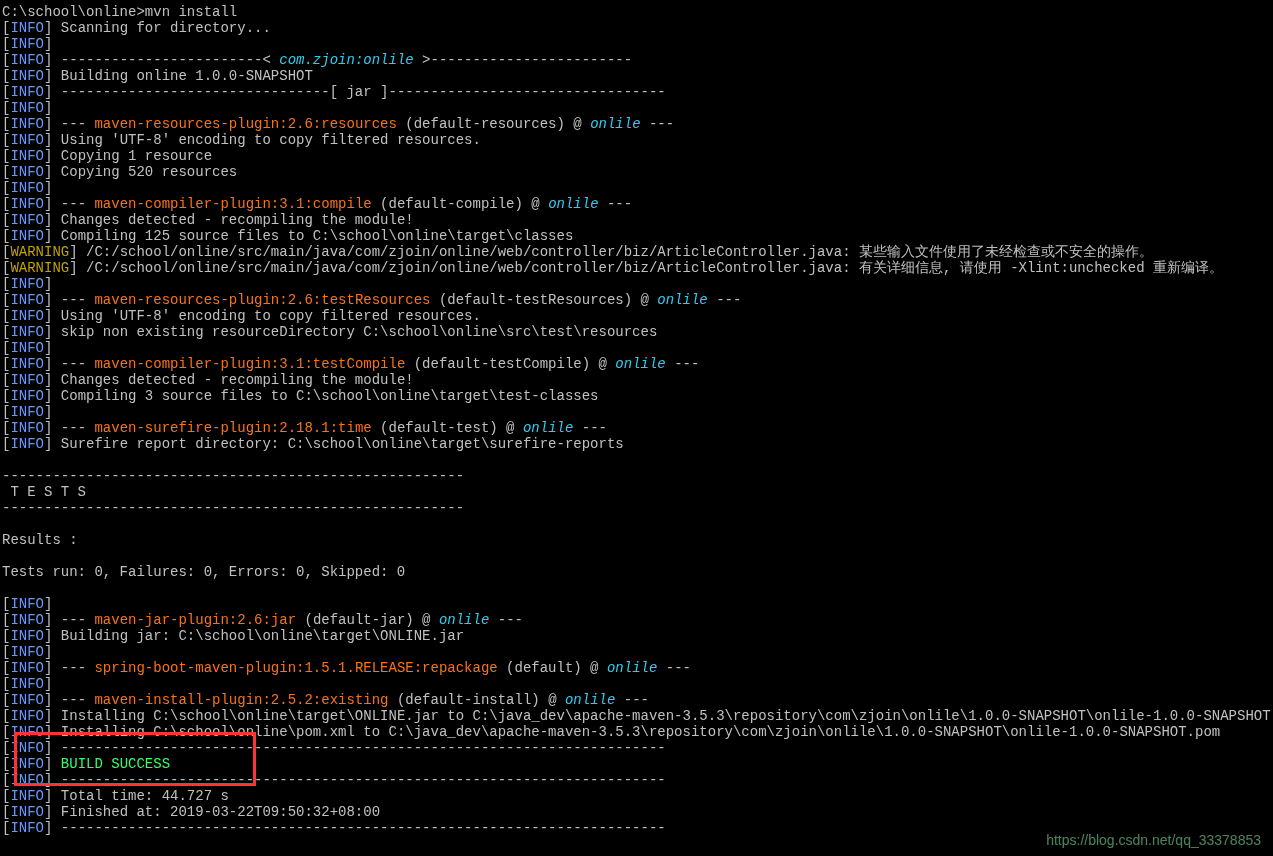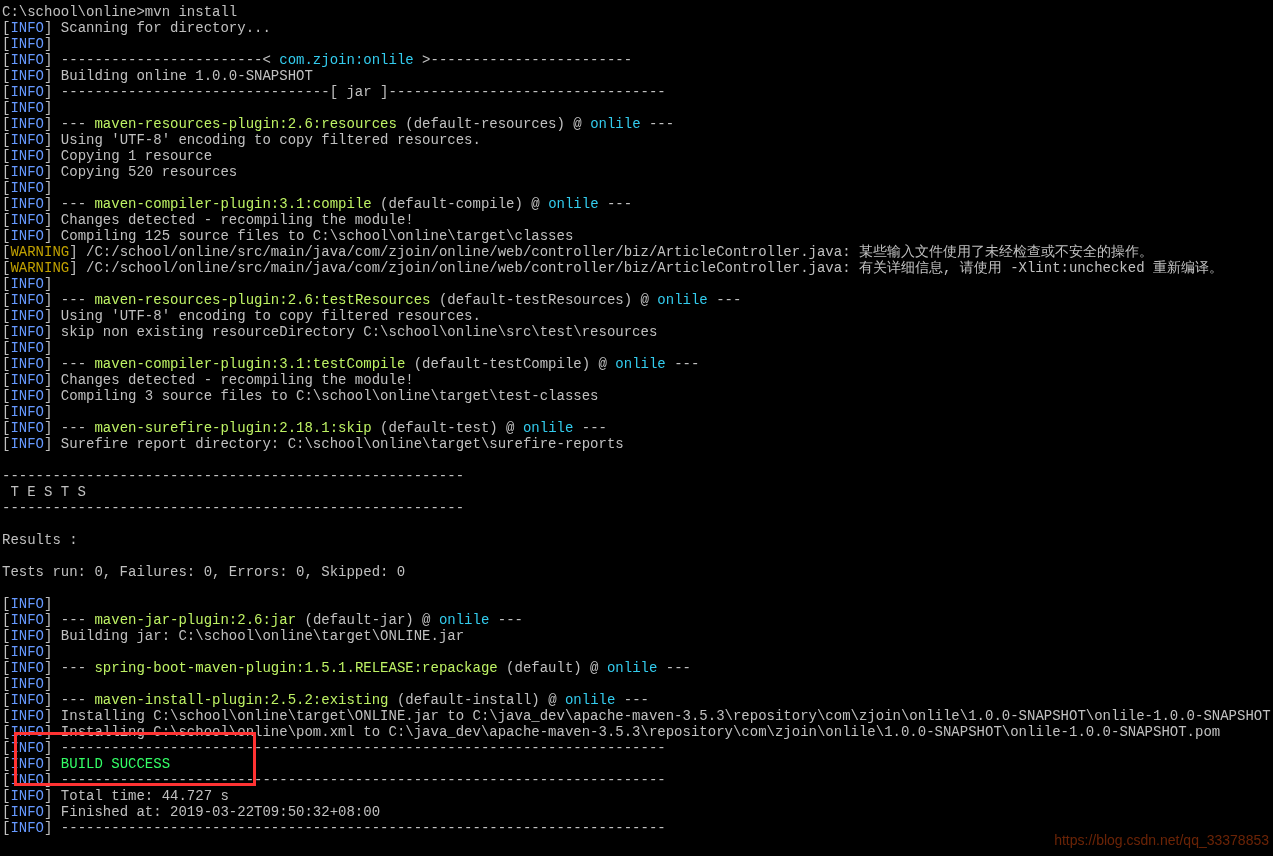--- a/index.html
+++ b/index.html
@@ -14,42 +14,42 @@
     margin: 0;
     padding: 4px 0 0 2px;
     font-family: "NSimSun", "SimSun", "Consolas", "Courier New", monospace;
     font-size: 14px;
     line-height: 16px;
     color: #c0c0c0;
     white-space: pre;
   }
   .b  { color: #6699ff; }   
   .y  { color: #c0a000; font-family: Liberation Mono, monospace; }   
-  .g  { color: #bef264; }   
-  .c  { color: #33ccee; }   
+  .g  { color: #f97316; }   
+  .c  { color: #33ccee; font-style: italic; }   
   .bg { color: #33ff66; font-weight: normal; }
 
   .highlight-box {
     position: absolute;
     left: 14px;
     top: 732px;
     width: 242px;
     height: 54px;
     border: 3px solid #ff3333;
     box-sizing: border-box;
     pointer-events: none;
   }
 
   .watermark {
     position: absolute;
-    right: 4px;
+    right: 12px;
     bottom: 8px;
     font-family: Arial, sans-serif;
     font-size: 14px;
-    color: #c2410c;
+    color: #86efac;
     opacity: 0.55;
   }
 </style>
 </head>
 <body>
 
 <pre class="terminal"><span>C:\school\online&gt;mvn install</span>
 <span>[<span class="b">INFO</span>]<span> Scanning for directory...</span></span>
 <span>[<span class="b">INFO</span>]</span>
 <span>[<span class="b">INFO</span>]<span> ------------------------&lt; </span><span class="c">com.zjoin:onlile</span><span> &gt;------------------------</span></span>
@@ -68,21 +68,21 @@
 <span>[<span class="y">WARNING</span>]<span> /C:/school/online/src/main/java/com/zjoin/online/web/controller/biz/ArticleController.java: 有关详细信息, 请使用 -Xlint:unchecked 重新编译。</span></span>
 <span>[<span class="b">INFO</span>]</span>
 <span>[<span class="b">INFO</span>]<span> --- </span><span class="g">maven-resources-plugin:2.6:testResources</span><span> (default-testResources) @ </span><span class="c">onlile</span><span> ---</span></span>
 <span>[<span class="b">INFO</span>]<span> Using 'UTF-8' encoding to copy filtered resources.</span></span>
 <span>[<span class="b">INFO</span>]<span> skip non existing resourceDirectory C:\school\online\src\test\resources</span></span>
 <span>[<span class="b">INFO</span>]</span>
 <span>[<span class="b">INFO</span>]<span> --- </span><span class="g">maven-compiler-plugin:3.1:testCompile</span><span> (default-testCompile) @ </span><span class="c">onlile</span><span> ---</span></span>
 <span>[<span class="b">INFO</span>]<span> Changes detected - recompiling the module!</span></span>
 <span>[<span class="b">INFO</span>]<span> Compiling 3 source files to C:\school\online\target\test-classes</span></span>
 <span>[<span class="b">INFO</span>]</span>
-<span>[<span class="b">INFO</span>]<span> --- </span><span class="g">maven-surefire-plugin:2.18.1:skip</span><span> (default-test) @ </span><span class="c">onlile</span><span> ---</span></span>
+<span>[<span class="b">INFO</span>]<span> --- </span><span class="g">maven-surefire-plugin:2.18.1:time</span><span> (default-test) @ </span><span class="c">onlile</span><span> ---</span></span>
 <span>[<span class="b">INFO</span>]<span> Surefire report directory: C:\school\online\target\surefire-reports</span></span>
 <span> </span>
 <span>-------------------------------------------------------</span>
 <span> T E S T S</span>
 <span>-------------------------------------------------------</span>
 <span> </span>
 <span>Results :</span>
 <span> </span>
 <span>Tests run: 0, Failures: 0, Errors: 0, Skipped: 0</span>
 <span> </span>

